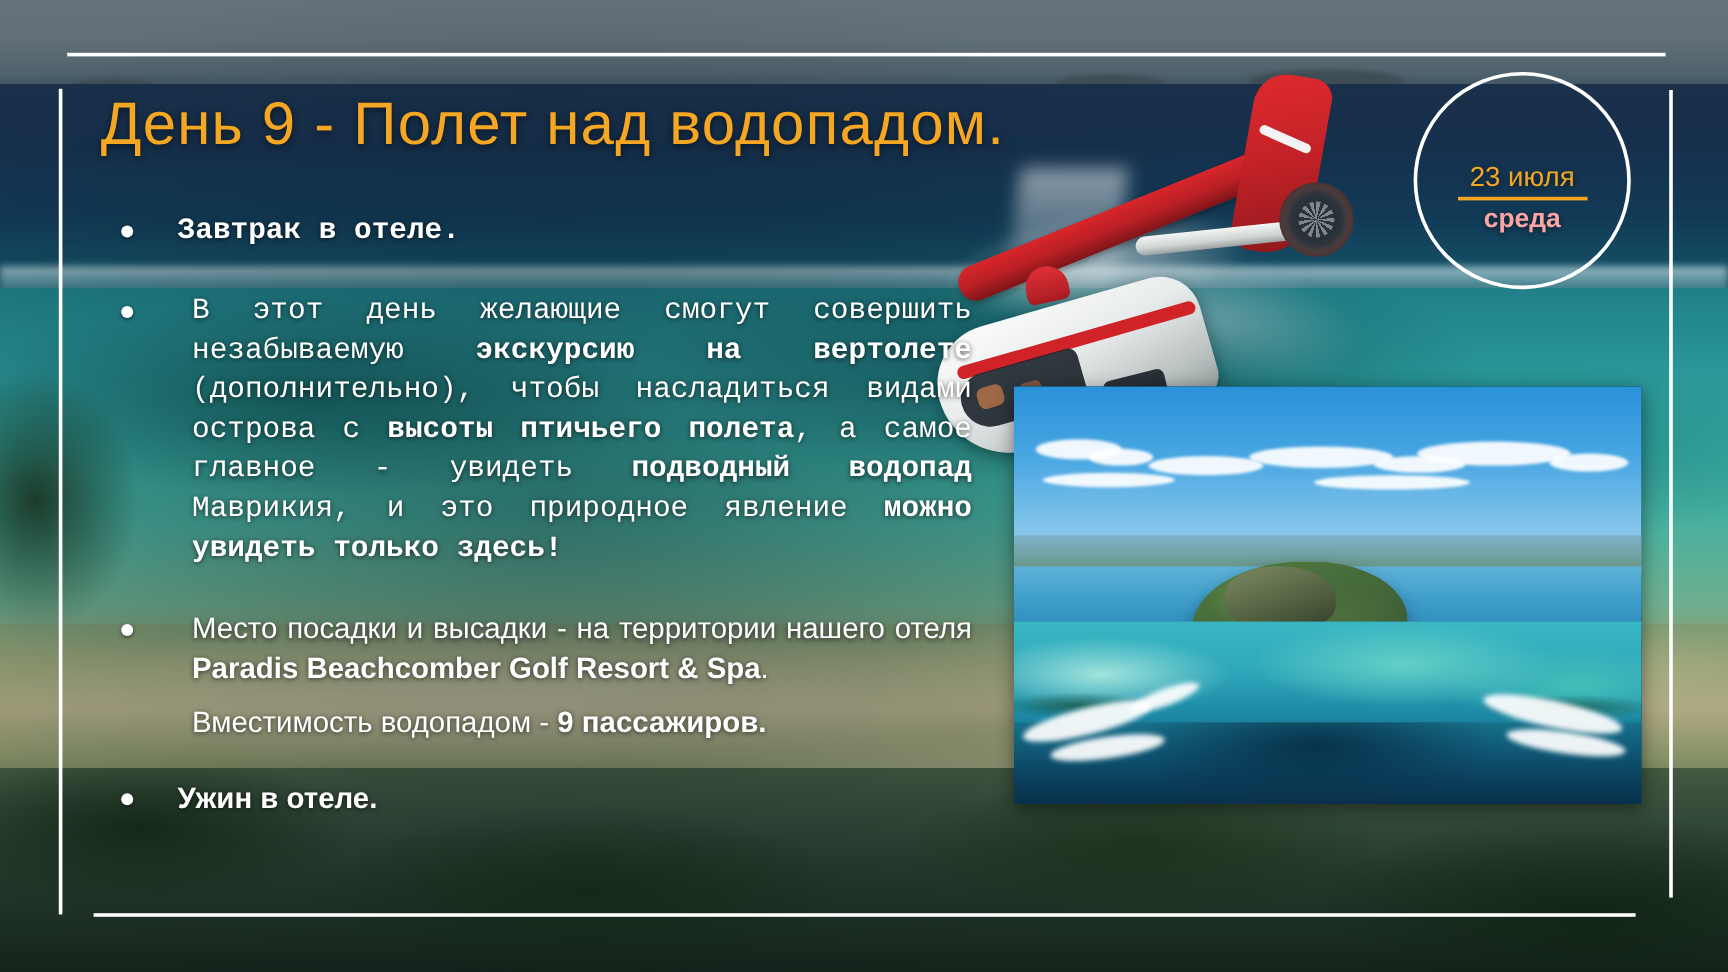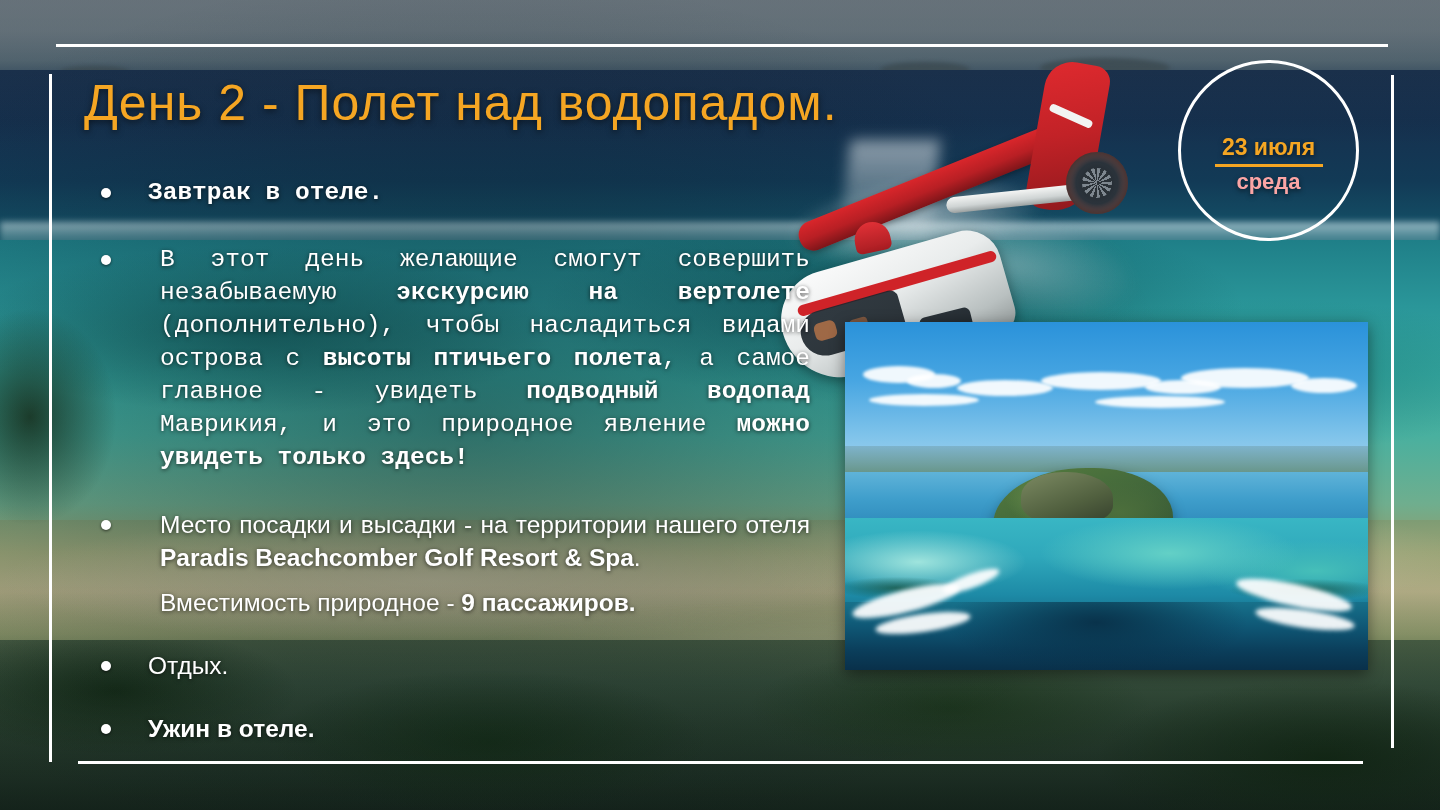--- a/index.html
+++ b/index.html
@@ -259,21 +259,21 @@
     height: 175px;
     border: 3px solid #ffffff;
     border-radius: 50%;
     display: flex;
     flex-direction: column;
     align-items: center;
     justify-content: center;
   }
   .date-day {
     font-size: 23px;
-    font-weight: bold;
+    font-weight: normal;
     color: #f5a623;
     text-shadow: 0 2px 5px rgba(0,0,0,.55);
     line-height: 1.1;
     margin-top: 28px;
   }
   .date-rule {
     width: 108px;
     height: 3px;
     background: #f5a623;
     margin: 4px 0 3px 0;
@@ -445,21 +445,21 @@
     <div class="heli-windows"></div>
     <div class="heli-skid2"></div>
     <div class="heli-skid"></div>
   </div>
 
   <div class="frame-line frame-top"></div>
   <div class="frame-line frame-bottom"></div>
   <div class="frame-line frame-left"></div>
   <div class="frame-line frame-right"></div>
 
-  <div class="title">День  2  - Полет над водопадом.</div>
+  <div class="title">День  9  - Полет над водопадом.</div>
 
   <div class="date-badge">
     <div class="date-day">23 июля</div>
     <div class="date-rule"></div>
     <div class="date-weekday">среда</div>
   </div>
 
   <div class="inset">
     <div class="ins-sky"></div>
     <div class="ins-cloud c1"></div>
@@ -493,27 +493,23 @@
     </div>
 
     <div class="bullet-row justify row-gap-xl">
       <span class="bullet-dot"></span>
       <p><span>В этот день желающие смогут совершить незабываемую </span><b>экскурсию на вертолете</b><span> (дополнительно), чтобы насладиться видами острова с </span><b>высоты птичьего полета</b><span>, а самое главное - увидеть </span><b>подводный водопад</b><span> Маврикия, и это природное явление </span><b>можно увидеть только здесь!</b></p>
     </div>
 
     <div class="bullet-row justify row-gap-lg">
       <span class="bullet-dot"></span>
       <p><span>Место посадки и высадки - на территории нашего отеля </span><b>Paradis Beachcomber Golf Resort &amp; Spa</b><span>.</span></p>
-      <p><span>Вместимость природное - </span><b>9 пассажиров.</b></p>
+      <p><span>Вместимость водопадом - </span><b>9 пассажиров.</b></p>
     </div>
 
-    <div class="bullet-row plain row-gap-lg">
-      <span class="bullet-dot"></span>
-      <p><span>Отдых.</span></p>
-    </div>
 
     <div class="bullet-row plain">
       <span class="bullet-dot"></span>
       <p><b>Ужин в отеле.</b></p>
     </div>
 
   </div>
 
 </div>
 

